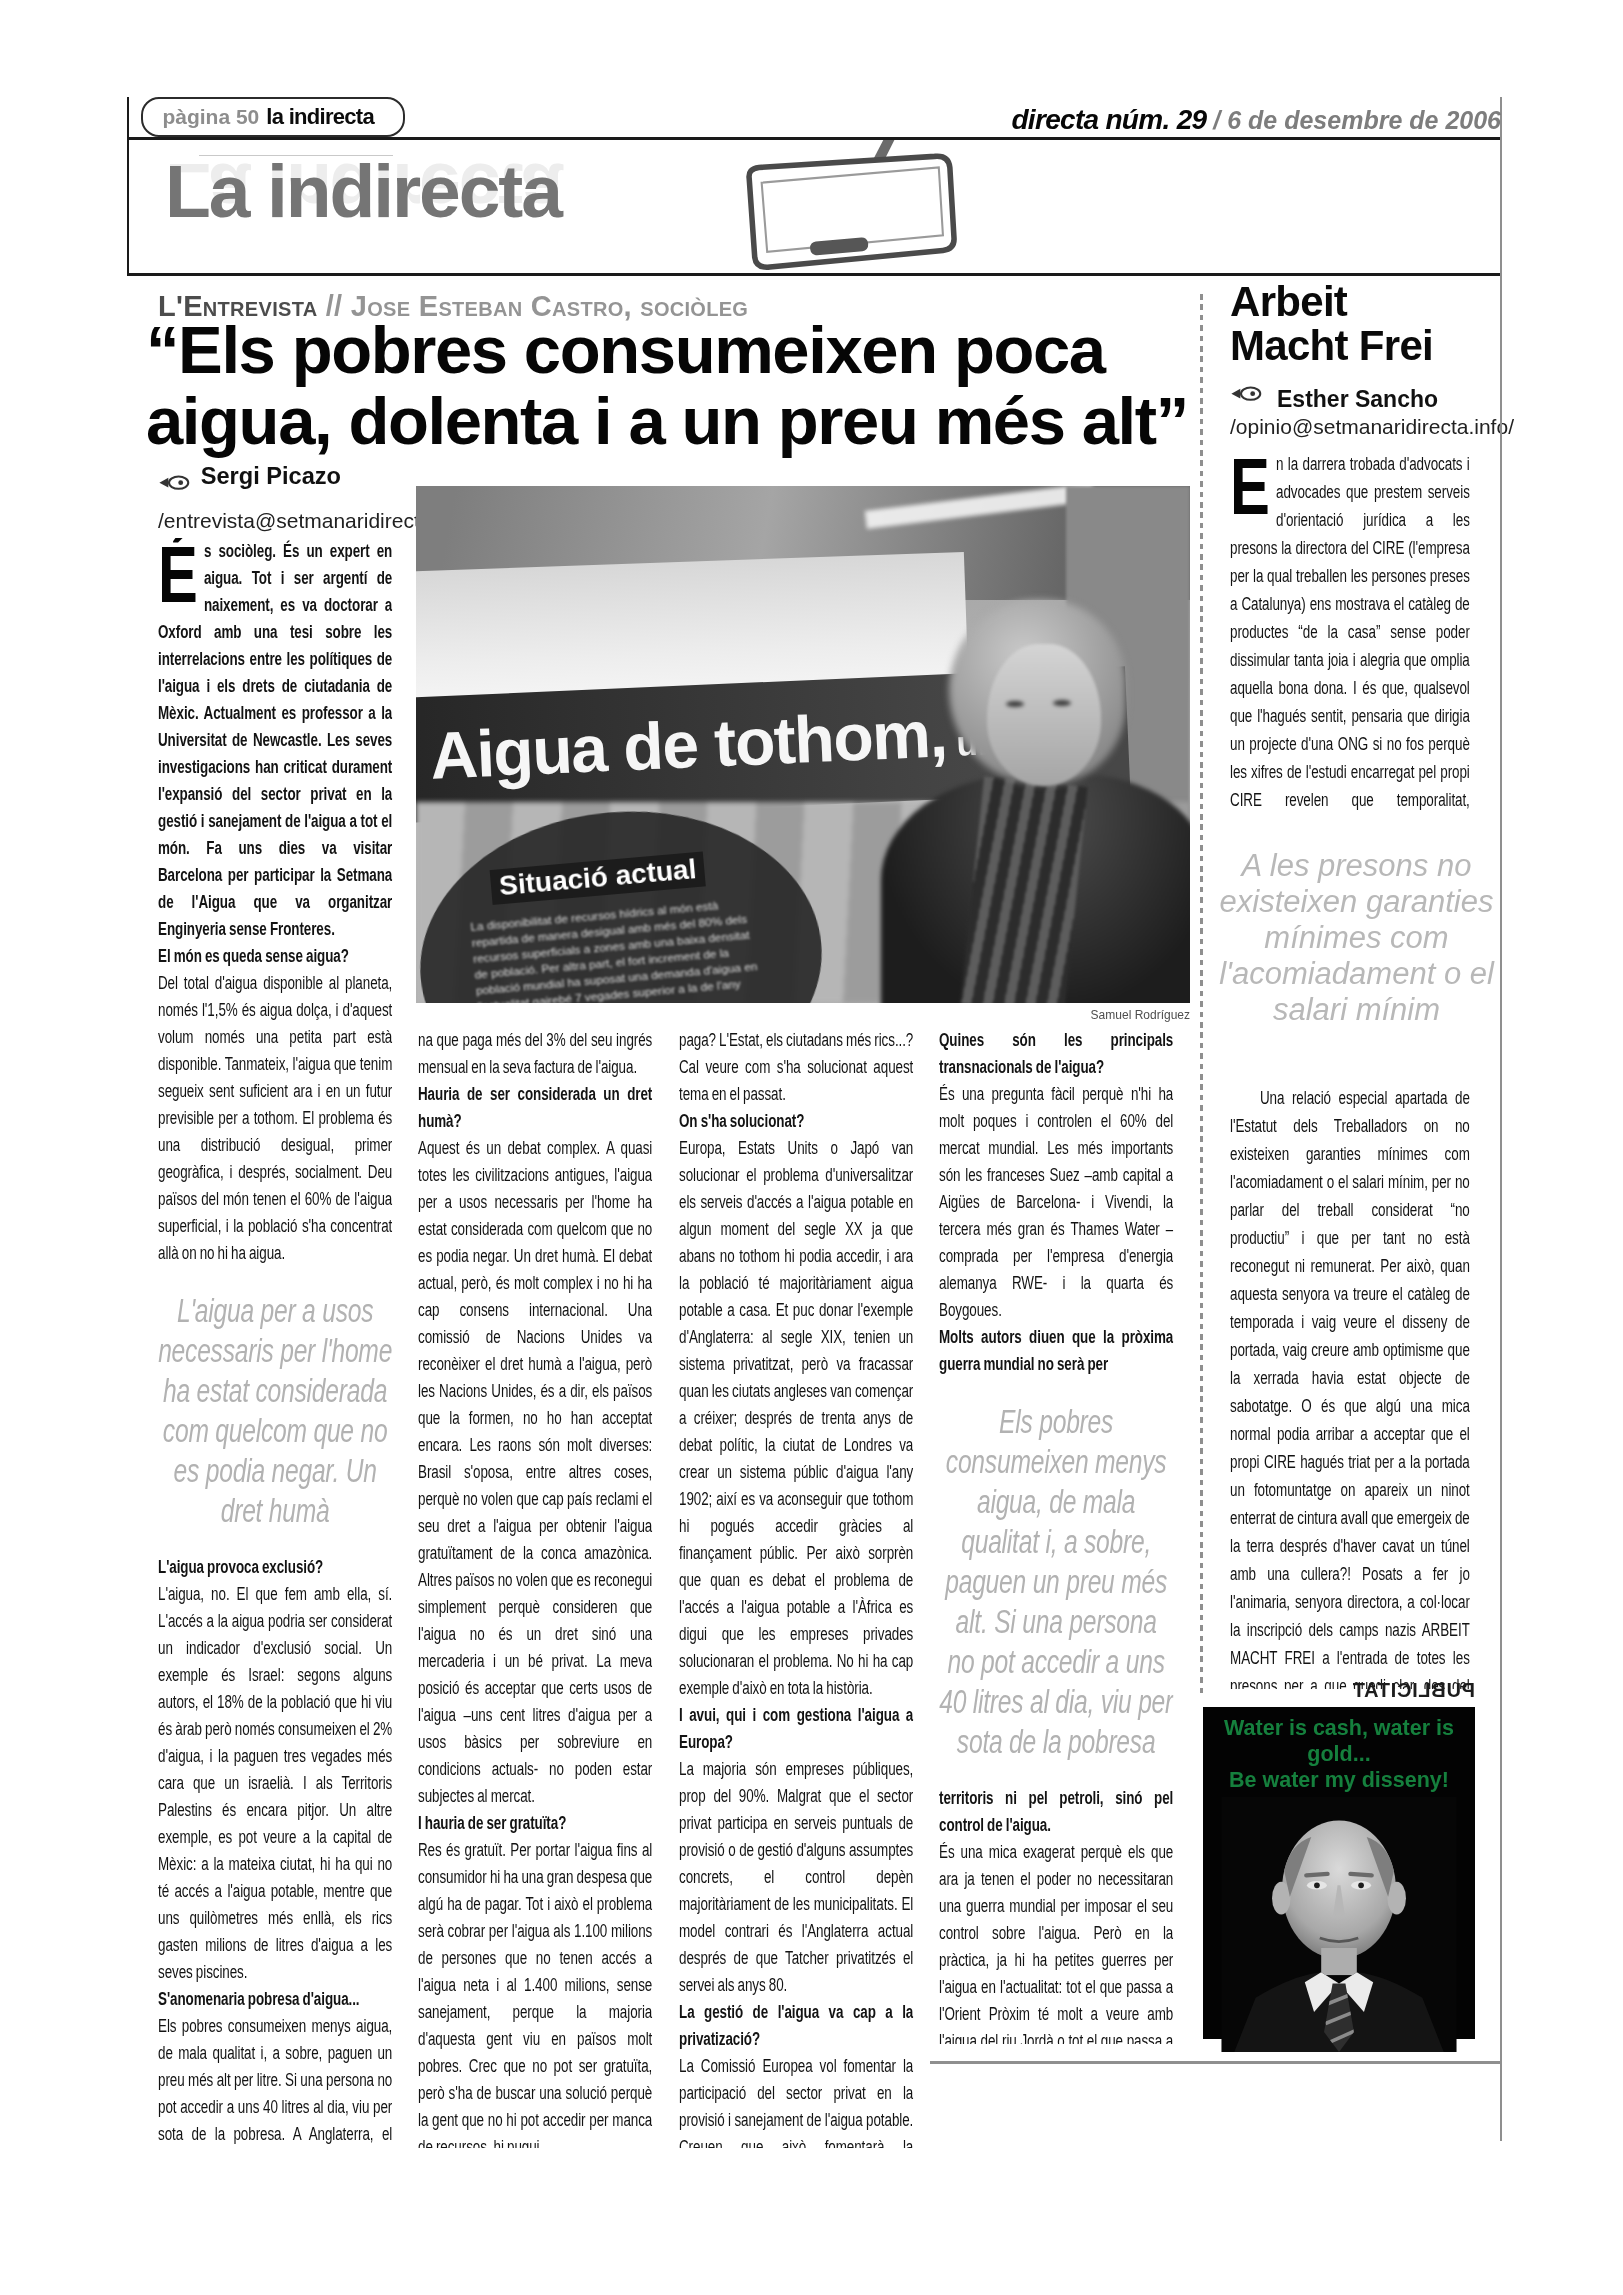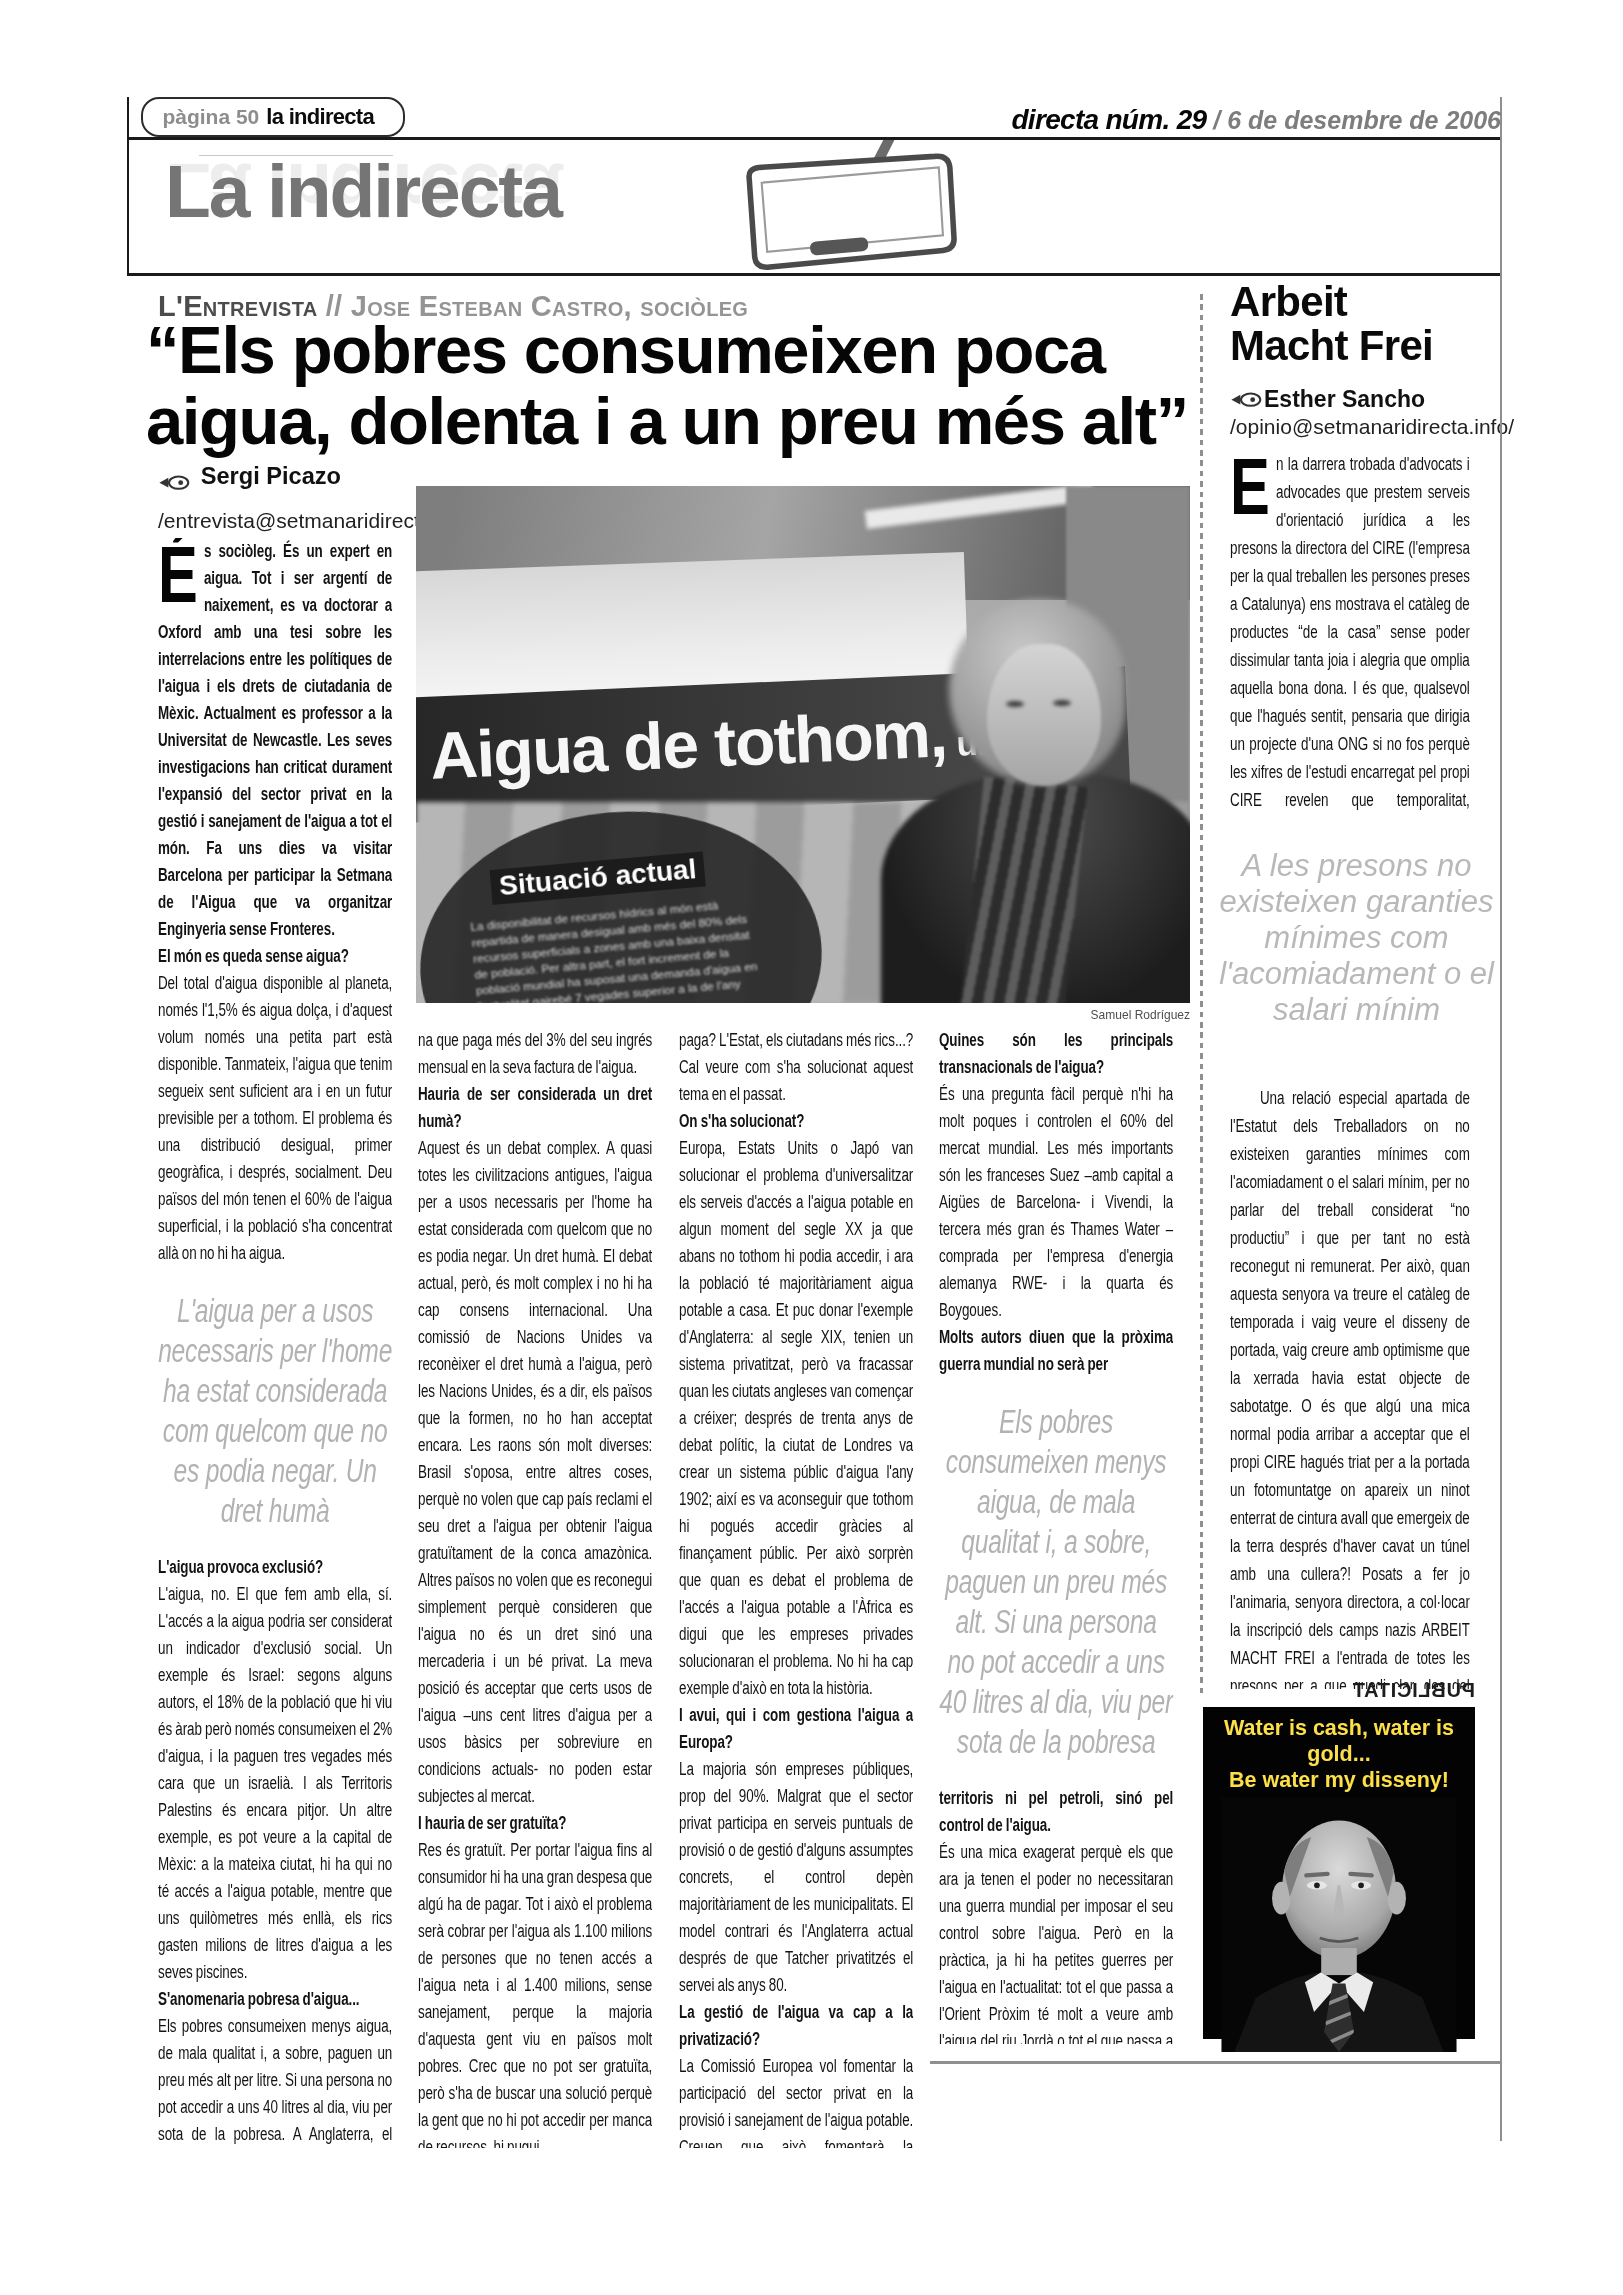--- a/index.html
+++ b/index.html
@@ -99,40 +99,40 @@
          padding:5.6px 8.3px 0 0; color:#050505; }
   .pull { font-size:33px; line-height:40px; font-style:italic; color:#b2b2b2;
          text-align:center; margin:23.6px 0; font-weight:500; letter-spacing:-0.3px; }
 
   .dotted-sep { left:1200px; top:294px; width:2.8px; height:1403px; z-index:4;
          background:repeating-linear-gradient(180deg,#8f8f8f 0 5.6px,transparent 5.6px 10.4px); }
 
   
   .sb-title { left:1230px; top:280px; font-size:42px; line-height:44px; font-weight:800;
          color:#0a0a0a; letter-spacing:-0.7px; z-index:4; }
-  .sb-byline { left:1230px; top:386px; display:flex; align-items:center; gap:1px; z-index:4;}
+  .sb-byline { left:1230px; top:386px; display:flex; gap:14px; z-index:4;}
   .sb-author { font-size:23px; font-weight:bold; color:#111; }
   .sb-email { left:1230px; top:415px; font-size:21px; color:#222; z-index:4; }
   .sb-par { position:absolute; width:321px; transform:scaleX(0.747); transform-origin:0 0;
          overflow:hidden; z-index:4; }
   .sb-par p { font-size:18px; line-height:28px; text-align:justify; letter-spacing:-0.1px;
          word-spacing:-0.7px; color:#131313; }
   .sb-p1 { left:1230px; top:450px; height:371px; }
   .sb-p2 { left:1230px; top:1084px; height:605px; }
   .sb-p2 p { text-indent:40px; }
   .sb-pull { left:1219px; top:848px; width:275px; font-size:31px; line-height:36px;
          font-style:italic; color:#b8b8b8; text-align:center; font-weight:500; z-index:4;}
   .publicitat { left:1203px; top:1679px; width:272px; text-align:right; z-index:4; }
   .publicitat span { display:inline-block; transform:scaleX(-1); font-size:20px;
          font-weight:600; color:#1c1c1c; letter-spacing:0.7px; }
 
   
   .ad { left:1203px; top:1707px; width:272px; height:332px; background:#030303;
         text-align:center; z-index:4; }
-  .ad-line { color:#fde047; font-weight:bold; font-size:21.5px; line-height:26px; }
+  .ad-line { color:#15803d; font-weight:bold; font-size:21.5px; line-height:26px; }
   .ad-line:first-child { padding-top:8.3px; }
 </style>
 </head>
 <body>
 
 <div class="abs tab">
   <span class="tab-page">pàgina 50</span>
   <span class="tab-brand">la indirecta</span>
 </div>
 <div class="abs hdr-right">

